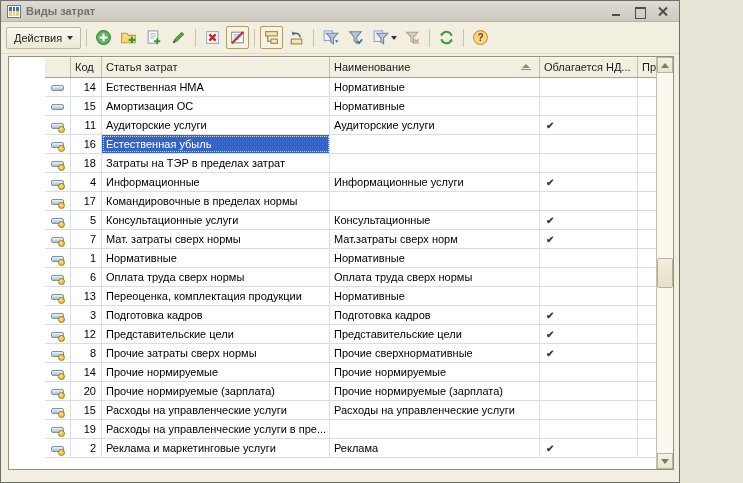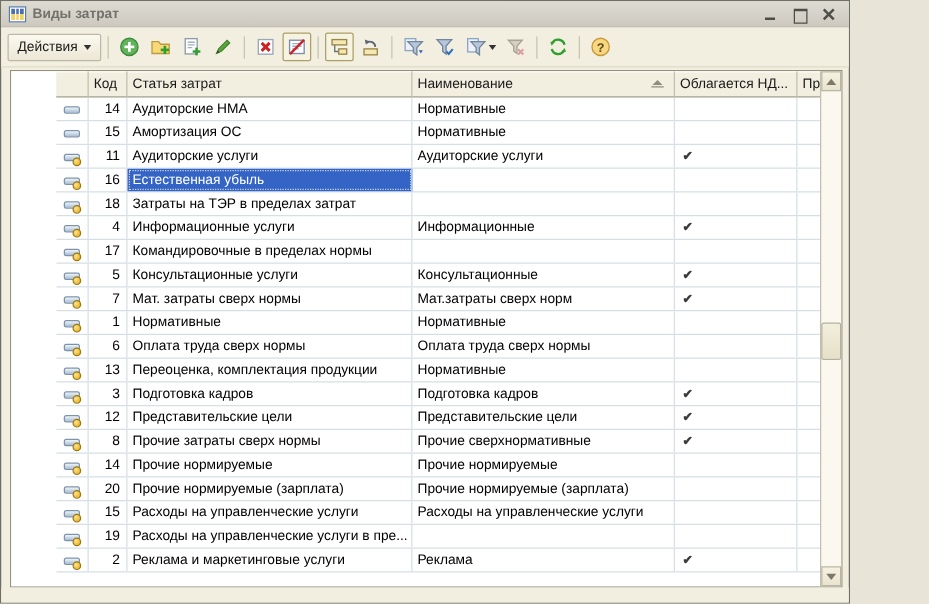--- a/index.html
+++ b/index.html
@@ -221,21 +221,21 @@
         </div>
         <div class="hcell">Облагается НД...</div>
         <div class="hcell">Примечание для НУ</div>
       </div>
       <div class="tbody">
           <div class="trow">
     <div class="td">
               <span class="row-icon icon-plain"></span>
             </div>
     <div class="td code">14</div>
-    <div class="td">Аудиторские НМА</div>
+    <div class="td">Естественная НМА</div>
     <div class="td">Нормативные</div>
     <div class="td">
               <span class="check"></span>
             </div>
     <div class="td"></div>
   </div>
           <div class="trow">
     <div class="td">
               <span class="row-icon icon-plain"></span>
             </div>
@@ -281,22 +281,22 @@
     <div class="td">
               <span class="check"></span>
             </div>
     <div class="td"></div>
   </div>
           <div class="trow">
     <div class="td">
               <span class="row-icon icon-dot"></span>
             </div>
     <div class="td code">4</div>
+    <div class="td">Информационные</div>
     <div class="td">Информационные услуги</div>
-    <div class="td">Информационные</div>
     <div class="td">
               <span class="check">✔</span>
             </div>
     <div class="td"></div>
   </div>
           <div class="trow">
     <div class="td">
               <span class="row-icon icon-dot"></span>
             </div>
     <div class="td code">17</div>

